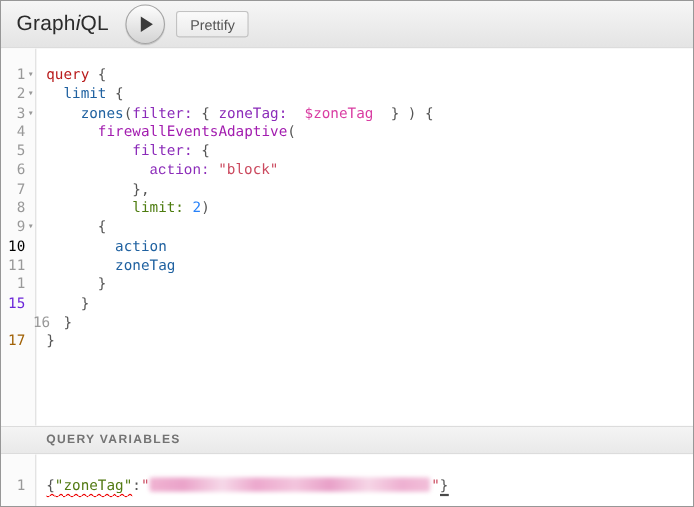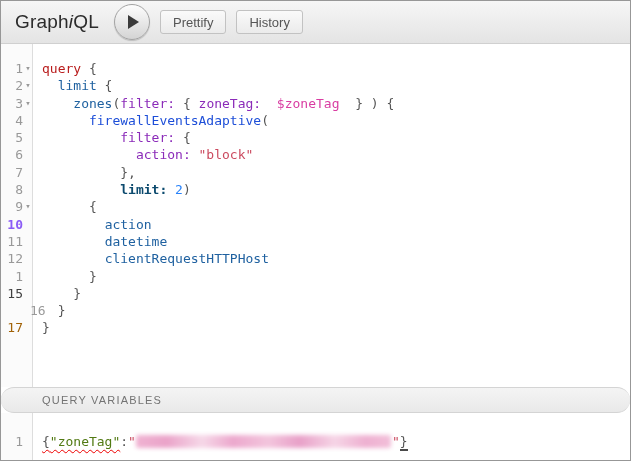--- a/index.html
+++ b/index.html
@@ -91,23 +91,22 @@
   }
   
   .var-header{
     box-sizing:border-box;
     flex:0 0 26px;height:26px;
     background:linear-gradient(#f4f4f4,#e9e9e9);
     border-top:1px solid #d4d4d4;
     border-bottom:1px solid #d4d4d4;
     display:flex;align-items:center;
     padding-left:41px;
-    font-size:11px;font-weight:normal;color:#737373;
+    font-size:11px;font-weight:bold;color:#737373;
     letter-spacing:1.2px;
-    border-radius:13px;
   }
   .var-editor{
     position:relative;flex:1;
     font-family:"DejaVu Sans Mono","Liberation Mono",monospace;
     font-size:13px;overflow:hidden;background:#fff;cursor:text;
   }
   .var-editor .lines{padding-top:20px;}
 </style>
 </head>
 <body>
@@ -117,21 +116,20 @@
   <div class="topbar">
     <div class="logo">
       <span>Graph</span>
         <span class="it">i</span>
         <span>QL</span>
     </div>
     <div class="exec-btn">
       <div class="play-tri"></div>
     </div>
     <button class="tb-btn first">Prettify</button>
-    <button class="tb-btn">History</button>
   </div>
 
   <div class="editor">
     <div class="gutter-bg"></div>
     <div class="lines" id="query-lines">
         <div class="line">
           <div class="gcell">
             <span class="lnum" style="color: rgb(153, 153, 153);">1</span>
             <span class="fold">▾</span>
           </div>
@@ -149,88 +147,81 @@
             <span class="lnum" style="color: rgb(153, 153, 153);">3</span>
             <span class="fold">▾</span>
           </div>
           <span class="lc"><span class="tok-ws">    </span><span class="tok-prop" style="color: rgb(31, 97, 160);">zones</span><span class="tok-pun" style="color: rgb(85, 85, 85);">(</span><span class="tok-attr" style="color: rgb(139, 43, 185);">filter:</span><span class="tok-pun" style="color: rgb(85, 85, 85);"> { </span><span class="tok-attr" style="color: rgb(139, 43, 185);">zoneTag:</span><span class="tok-ws">  </span><span class="tok-var" style="color: rgb(217, 61, 162);">$zoneTag</span><span class="tok-ws">  </span><span class="tok-pun" style="color: rgb(85, 85, 85);">} ) {</span></span>
         </div>
         <div class="line">
           <div class="gcell">
             <span class="lnum" style="color: rgb(153, 153, 153);">4</span>
             <span class="fold"></span>
           </div>
-          <span class="lc"><span class="tok-ws">      </span><span class="tok-prop" style="color: #1d4ed8;">firewallEventsAdaptive</span><span class="tok-pun" style="color: rgb(85, 85, 85);">(</span></span>
+          <span class="lc"><span class="tok-ws">      </span><span class="tok-prop" style="color: #a21caf;">firewallEventsAdaptive</span><span class="tok-pun" style="color: rgb(85, 85, 85);">(</span></span>
         </div>
         <div class="line">
           <div class="gcell">
             <span class="lnum" style="color: rgb(153, 153, 153);">5</span>
             <span class="fold"></span>
           </div>
           <span class="lc"><span class="tok-ws">          </span><span class="tok-attr" style="color: rgb(139, 43, 185);">filter:</span><span class="tok-pun" style="color: rgb(85, 85, 85);"> {</span></span>
         </div>
         <div class="line">
           <div class="gcell">
             <span class="lnum" style="color: rgb(153, 153, 153);">6</span>
             <span class="fold"></span>
           </div>
-          <span class="lc"><span class="tok-ws">            </span><span class="tok-attr" style="color: rgb(139, 43, 185);">action:</span><span class="tok-ws"> </span><span class="tok-str" style="color: rgb(203, 74, 95);">"block"</span></span>
+          <span class="lc"><span class="tok-ws">            </span><span class="tok-attr" style="color: rgb(139, 43, 185); font-family: Liberation Mono, monospace;">action:</span><span class="tok-ws"> </span><span class="tok-str" style="color: rgb(203, 74, 95);">"block"</span></span>
         </div>
         <div class="line">
           <div class="gcell">
             <span class="lnum" style="color: rgb(153, 153, 153);">7</span>
             <span class="fold"></span>
           </div>
           <span class="lc"><span class="tok-ws">          </span><span class="tok-pun" style="color: rgb(85, 85, 85);">},</span></span>
         </div>
         <div class="line">
           <div class="gcell">
             <span class="lnum" style="color: rgb(153, 153, 153);">8</span>
             <span class="fold"></span>
           </div>
-          <span class="lc"><span class="tok-ws">          </span><span class="tok-attr" style="color: #0c4a6e; font-weight: bold;">limit:</span><span class="tok-ws"> </span><span class="tok-num" style="color: rgb(40, 130, 249);">2</span><span class="tok-pun" style="color: rgb(85, 85, 85);">)</span></span>
+          <span class="lc"><span class="tok-ws">          </span><span class="tok-attr" style="color: #4d7c0f;">limit:</span><span class="tok-ws"> </span><span class="tok-num" style="color: rgb(40, 130, 249);">2</span><span class="tok-pun" style="color: rgb(85, 85, 85);">)</span></span>
         </div>
         <div class="line">
           <div class="gcell">
             <span class="lnum" style="color: rgb(153, 153, 153);">9</span>
             <span class="fold">▾</span>
           </div>
           <span class="lc"><span class="tok-ws">      </span><span class="tok-pun" style="color: rgb(85, 85, 85);">{</span></span>
         </div>
         <div class="line">
           <div class="gcell">
-            <span class="lnum" style="color: #8b5cf6; font-weight: bold;">10</span>
+            <span class="lnum" style="color: #000000;">10</span>
             <span class="fold"></span>
           </div>
           <span class="lc"><span class="tok-ws">        </span><span class="tok-prop" style="color: rgb(31, 97, 160);">action</span></span>
         </div>
         <div class="line">
           <div class="gcell">
             <span class="lnum" style="color: rgb(153, 153, 153);">11</span>
             <span class="fold"></span>
           </div>
-          <span class="lc"><span class="tok-ws">        </span><span class="tok-prop" style="color: rgb(31, 97, 160);">datetime</span></span>
-        </div>
-        <div class="line">
-          <div class="gcell">
-            <span class="lnum" style="color: rgb(153, 153, 153);">12</span>
-            <span class="fold"></span>
-          </div>
-          <span class="lc"><span class="tok-ws">        </span><span class="tok-prop" style="color: rgb(31, 97, 160);">clientRequestHTTPHost</span></span>
+          <span class="lc"><span class="tok-ws">        </span><span class="tok-prop" style="color: rgb(31, 97, 160);">zoneTag</span></span>
         </div>
         <div class="line">
           <div class="gcell">
             <span class="lnum" style="color: rgb(153, 153, 153);">1</span>
             <span class="fold"></span>
           </div>
           <span class="lc"><span class="tok-ws">      </span><span class="tok-pun" style="color: rgb(85, 85, 85);">}</span></span>
         </div>
         <div class="line">
           <div class="gcell">
-            <span class="lnum" style="color: #404040;">15</span>
+            <span class="lnum" style="color: #6d28d9;">15</span>
             <span class="fold"></span>
           </div>
           <span class="lc"><span class="tok-ws">    </span><span class="tok-pun" style="color: rgb(85, 85, 85);">}</span></span>
         </div>
         <div class="line">
           <div class="gcell">
             <span class="lnum" style="color: rgb(153, 153, 153); padding-left: 29px;">16</span>
             <span class="fold"></span>
           </div>
           <span class="lc"><span class="tok-ws">  </span><span class="tok-pun" style="color: rgb(85, 85, 85);">}</span></span>

